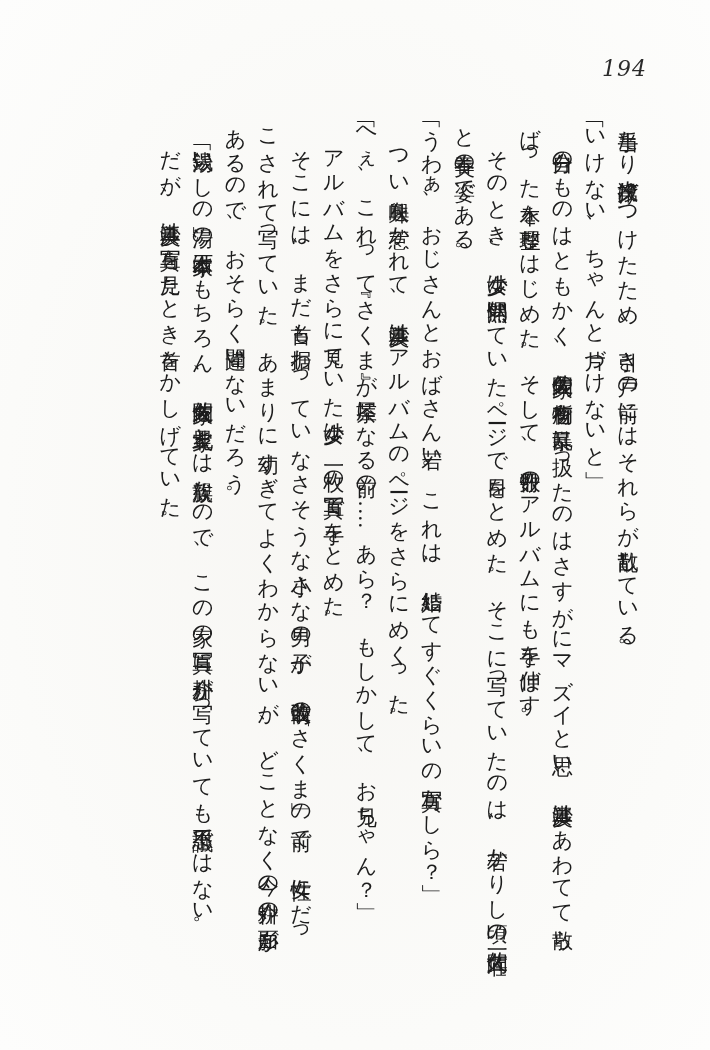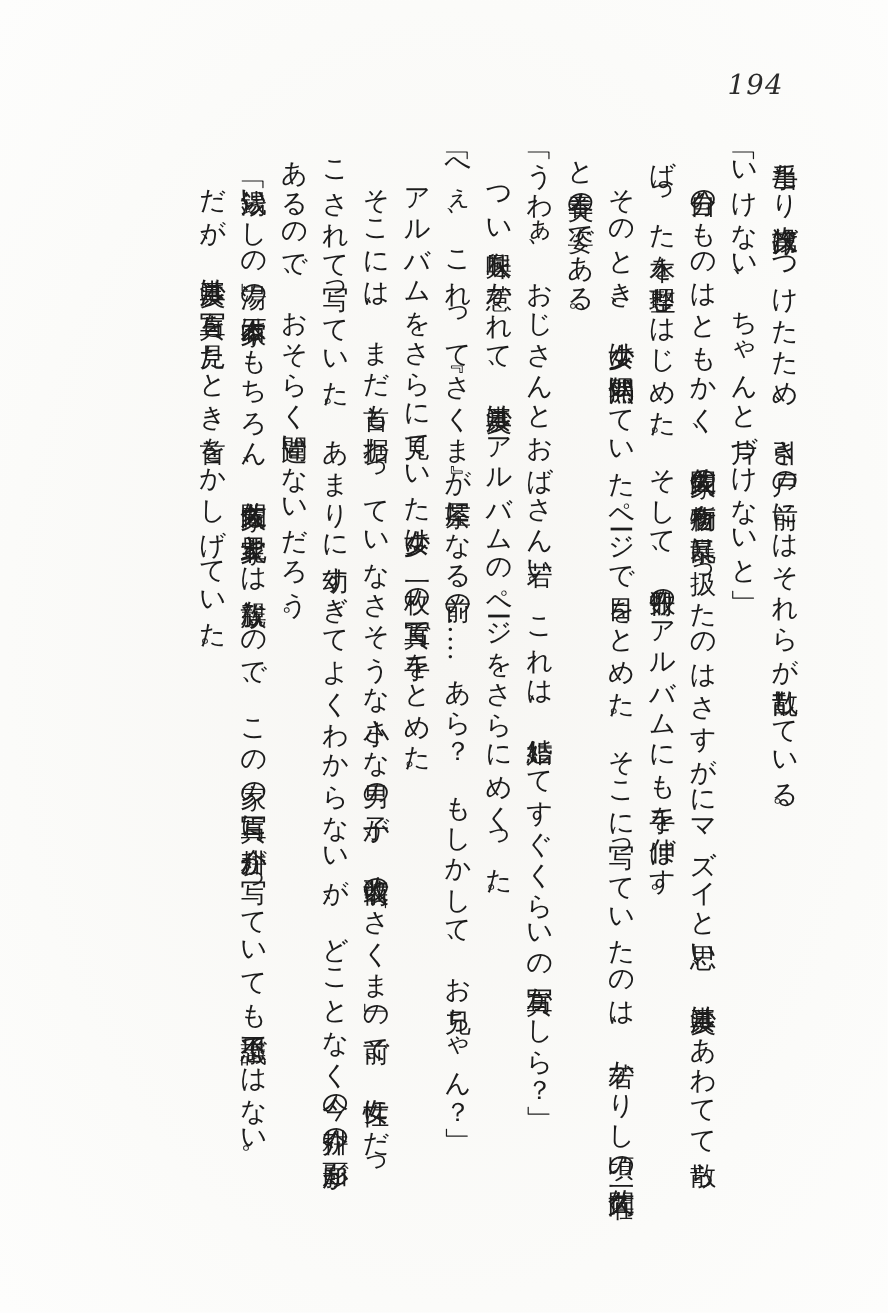--- a/index.html
+++ b/index.html
@@ -12,21 +12,21 @@
     width: 710px;
     height: 1050px;
     background: #fbfbf9;
     background-image: radial-gradient(ellipse at 50% 50%, #f7f6f3 0%, #fbfbf9 70%, #fdfdfc 100%);
     overflow: hidden;
     font-family: "DejaVu Serif", serif;
   }
   .page-number {
     position: absolute;
     top: 56px;
-    left: 582px;
+    left: 602px;
     font-family: "DejaVu Serif", serif;
     font-style: italic;
     font-size: 22px;
     letter-spacing: 1px;
     color: #2b2b2b;
   }
   .text-block {
     position: absolute;
     top: 114px;
     right: 66px;

